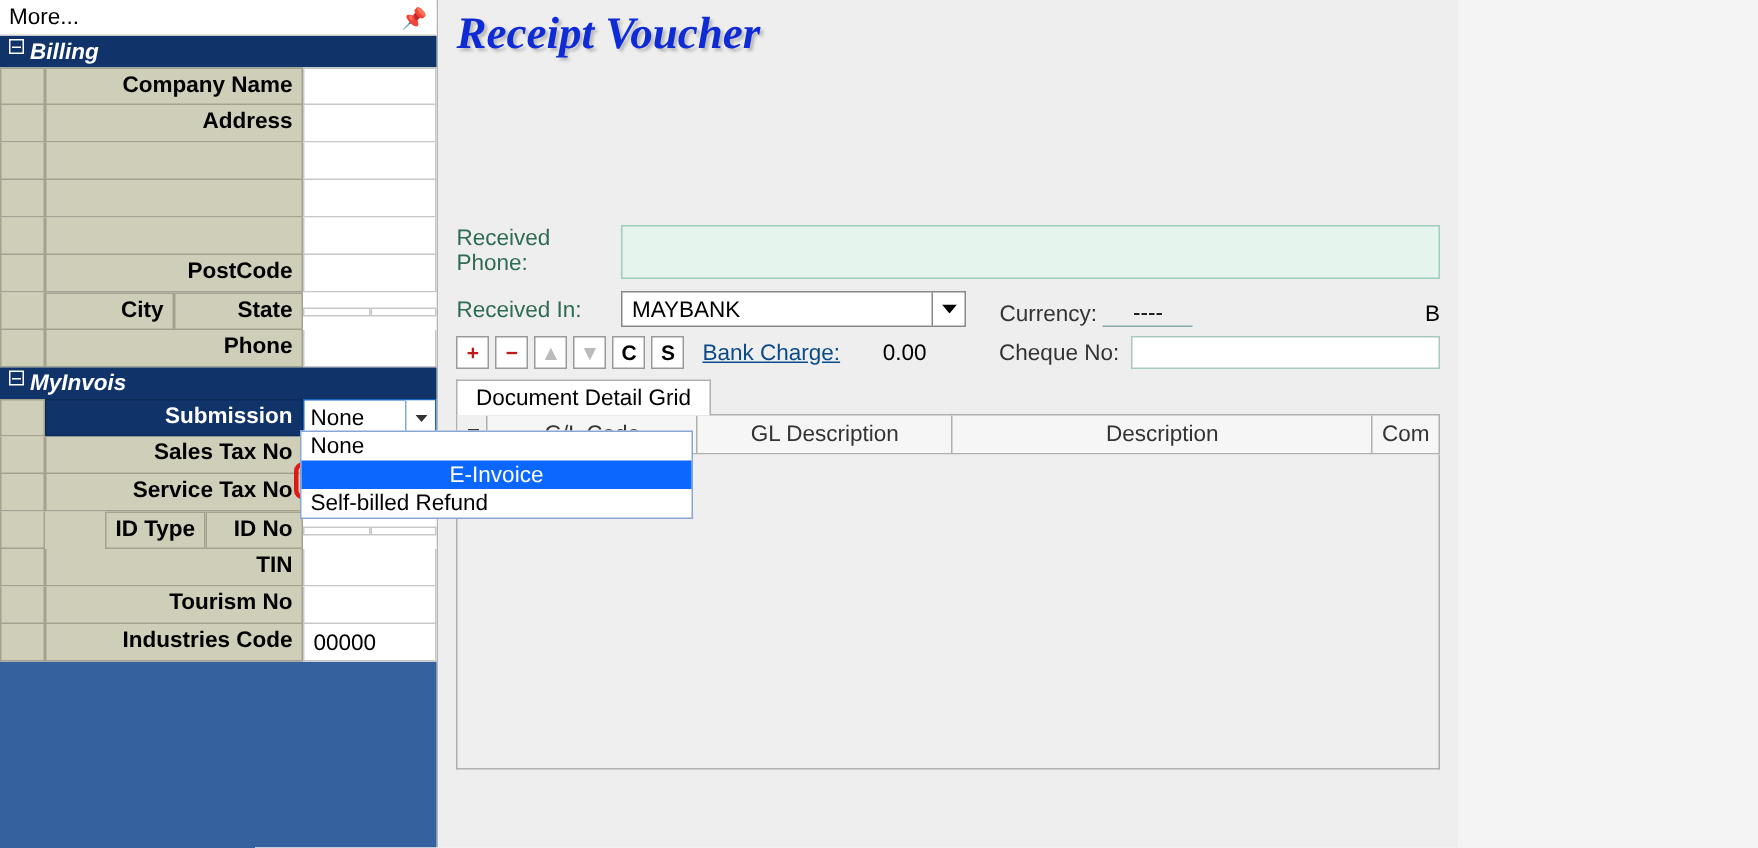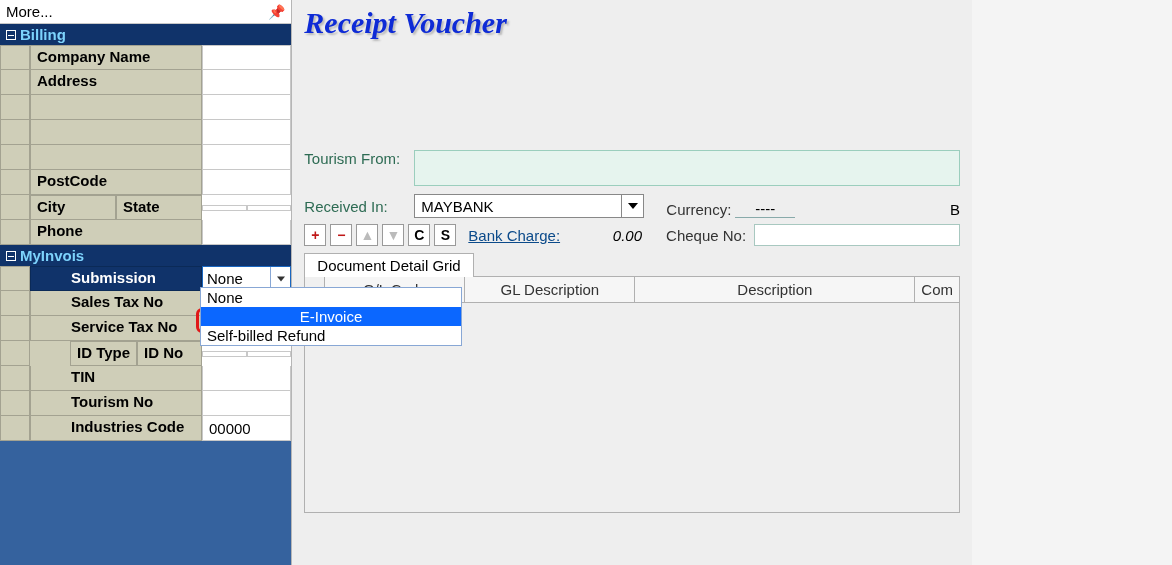--- a/index.html
+++ b/index.html
@@ -1,26 +1,26 @@
 <!DOCTYPE html>
 <html><head>
 <meta charset="utf-8">
 <style>
   * { box-sizing: border-box; }
   html, body { margin: 0; padding: 0; font-family: "Segoe UI", Tahoma, Arial, sans-serif; font-size: 15px; color: #000; background: #f4f4f4; overflow: hidden; }
   .app { display: flex; width: 972px; height: 565px; }
   .left { width: 465px; display: flex; flex-direction: column; border-right: 1px solid #b6b6b6; }
   .more { height: 24px; line-height: 24px; padding: 0 6px; background: #fff; border-bottom: 1px solid #c8c8c8; display: flex; align-items: center; }
   .more .pin { margin-left: auto; font-size: 14px; color: #555; cursor: pointer; }
-  .panel-header { background: #10336a; color: #7dd3fc; font-weight: 700; padding: 2px 6px; display: flex; align-items: center; font-size: 15px; }
+  .panel-header { background: #10336a; color: #ffffff; font-weight: 700; padding: 2px 6px; display: flex; align-items: flex-start; font-size: 15px; font-style: italic; }
   .toggle-icon { display: inline-block; width: 10px; height: 10px; border: 1px solid #fff; margin-right: 4px; position: relative; }
   .toggle-icon::after { content: ""; position: absolute; left: 1px; right: 1px; top: 4px; border-top: 1px solid #fff; }
   .grid-row { display: grid; grid-template-columns: 30px 172px 1fr; border-bottom: 0; }
   .row-head { background: #cfceb8; border: 1px solid #a3a291; }
-  .label-cell { background: #cfceb8; border: 1px solid #a3a291; font-weight: 700; padding: 2px 6px; font-size: 15px; white-space: nowrap; }
+  .label-cell { background: #cfceb8; border: 1px solid #a3a291; font-weight: 700; padding: 2px 6px; font-size: 15px; white-space: nowrap; text-align: right; }
   .label-cell.split { display: grid; grid-template-columns: 1fr 1fr; padding:0; background: transparent; border: none; }
   .label-cell.split > span { background:#cfceb8; border:1px solid #a3a291; padding:2px 6px; }
   .value-cell { background: #fff; border: 1px solid #c8c8c8; padding: 2px 6px; min-height: 25px; font-size: 15px; display: flex; align-items: center; }
   .value-cell.double { display:grid; grid-template-columns: 1fr 1fr; padding:0; border:none; }
   .value-cell.double > span { border:1px solid #c8c8c8; padding:2px 6px; }
   .panel-body .grid-row + .grid-row .row-head,
   .panel-body .grid-row + .grid-row .label-cell,
   .panel-body .grid-row + .grid-row .value-cell { border-top: none; }
 
   .panel-invois .label-cell { background:#cfceb8;padding-left:40px; }
@@ -42,21 +42,21 @@
   .rcvd-from { border:1px solid #9bcebd; border-bottom:1px solid #9bcebd; background:#e6f4ee; height:36px; flex:1; display:flex; align-items:center; padding:2px 4px; }
   .inline-group { display:flex; align-items:center; gap:4px; }
   .sel-bank { position:relative; border:1px solid #888; background:#fff; height:24px; width:230px; display:flex; align-items:center; padding:0 6px; }
   .sel-bank .dd { position:absolute; right:0; top:0; bottom:0; width:22px; border-left:1px solid #888; display:flex; align-items:center; justify-content:center; cursor:pointer; }
   .ctl-row { display:flex; align-items:center; padding: 2px 12px; gap:4px; font-size:15px; }
   .ibtn { width:22px; height:22px; border:1px solid #9a9a9a; background:#fff; display:flex; align-items:center; justify-content:center; font-weight:700; cursor:pointer; font-size:14px; }
   .ibtn.plus { color:#c01818; }
   .ibtn.minus { color:#c01818; }
   .ibtn.disabled { color:#bbb; cursor:default; }
   .link { color:#0b4a8a; text-decoration:underline; cursor:pointer; margin-left:8px; }
-  .numeric { width:80px; text-align:right; padding-right:2px;font-style:italic; }
+  .numeric { width:80px; text-align:center; padding-right:2px; }
   .doc-tab { border:1px solid #b0b0b0; background:#fff; display:inline-block; padding:3px 12px; margin:4px 12px 0; position:relative; top:1px; border-bottom:none; }
   .grid-header { border:1px solid #b0b0b0; margin:0 12px; background:#f6f6f6; display:grid; grid-template-columns:20px 140px 170px 280px 1fr; }
   .grid-header > div { border-right:1px solid #b0b0b0; padding:4px 6px; text-align:center; color:#333; }
   .grid-header > div:last-child { border-right:none; }
   .grid-header .rowsel { background:#f0f0f0; }
   .grid-body { margin:0 12px; border:1px solid #b0b0b0; border-top:none; height:210px; background:#efefef; }
   .field-underline { border-bottom:1px solid #8aa; min-width:60px; display:inline-block; text-align:center; }
   .cheque-line { border:1px solid #a8c8c0; border-bottom:1px solid #a8c8c0; background:#fff; height:22px; flex:1; margin-left:4px; }
   .overflowed-label { white-space:nowrap; }
 </style>
@@ -186,21 +186,21 @@
     </div>
 
     <div class="bottom-spacer"></div>
   </div>
 
   <div class="right">
     <div class="title">Receipt Voucher</div>
     <div style="height:100px;"></div>
 
     <div class="form-line">
-      <span class="lbl">Tourism From:</span>
+      <span class="lbl">Received Phone:</span>
       <div class="rcvd-from"></div>
     </div>
 
     <div class="form-line" style="align-items:center;">
       <span class="lbl">Received In:</span>
       <div class="inline-group" style="flex:1;align-items:flex-end;">
         <div class="sel-bank">
           <span>MAYBANK</span>
           <span class="dd">
             <svg width="10" height="6" viewBox="0 0 10 6">

